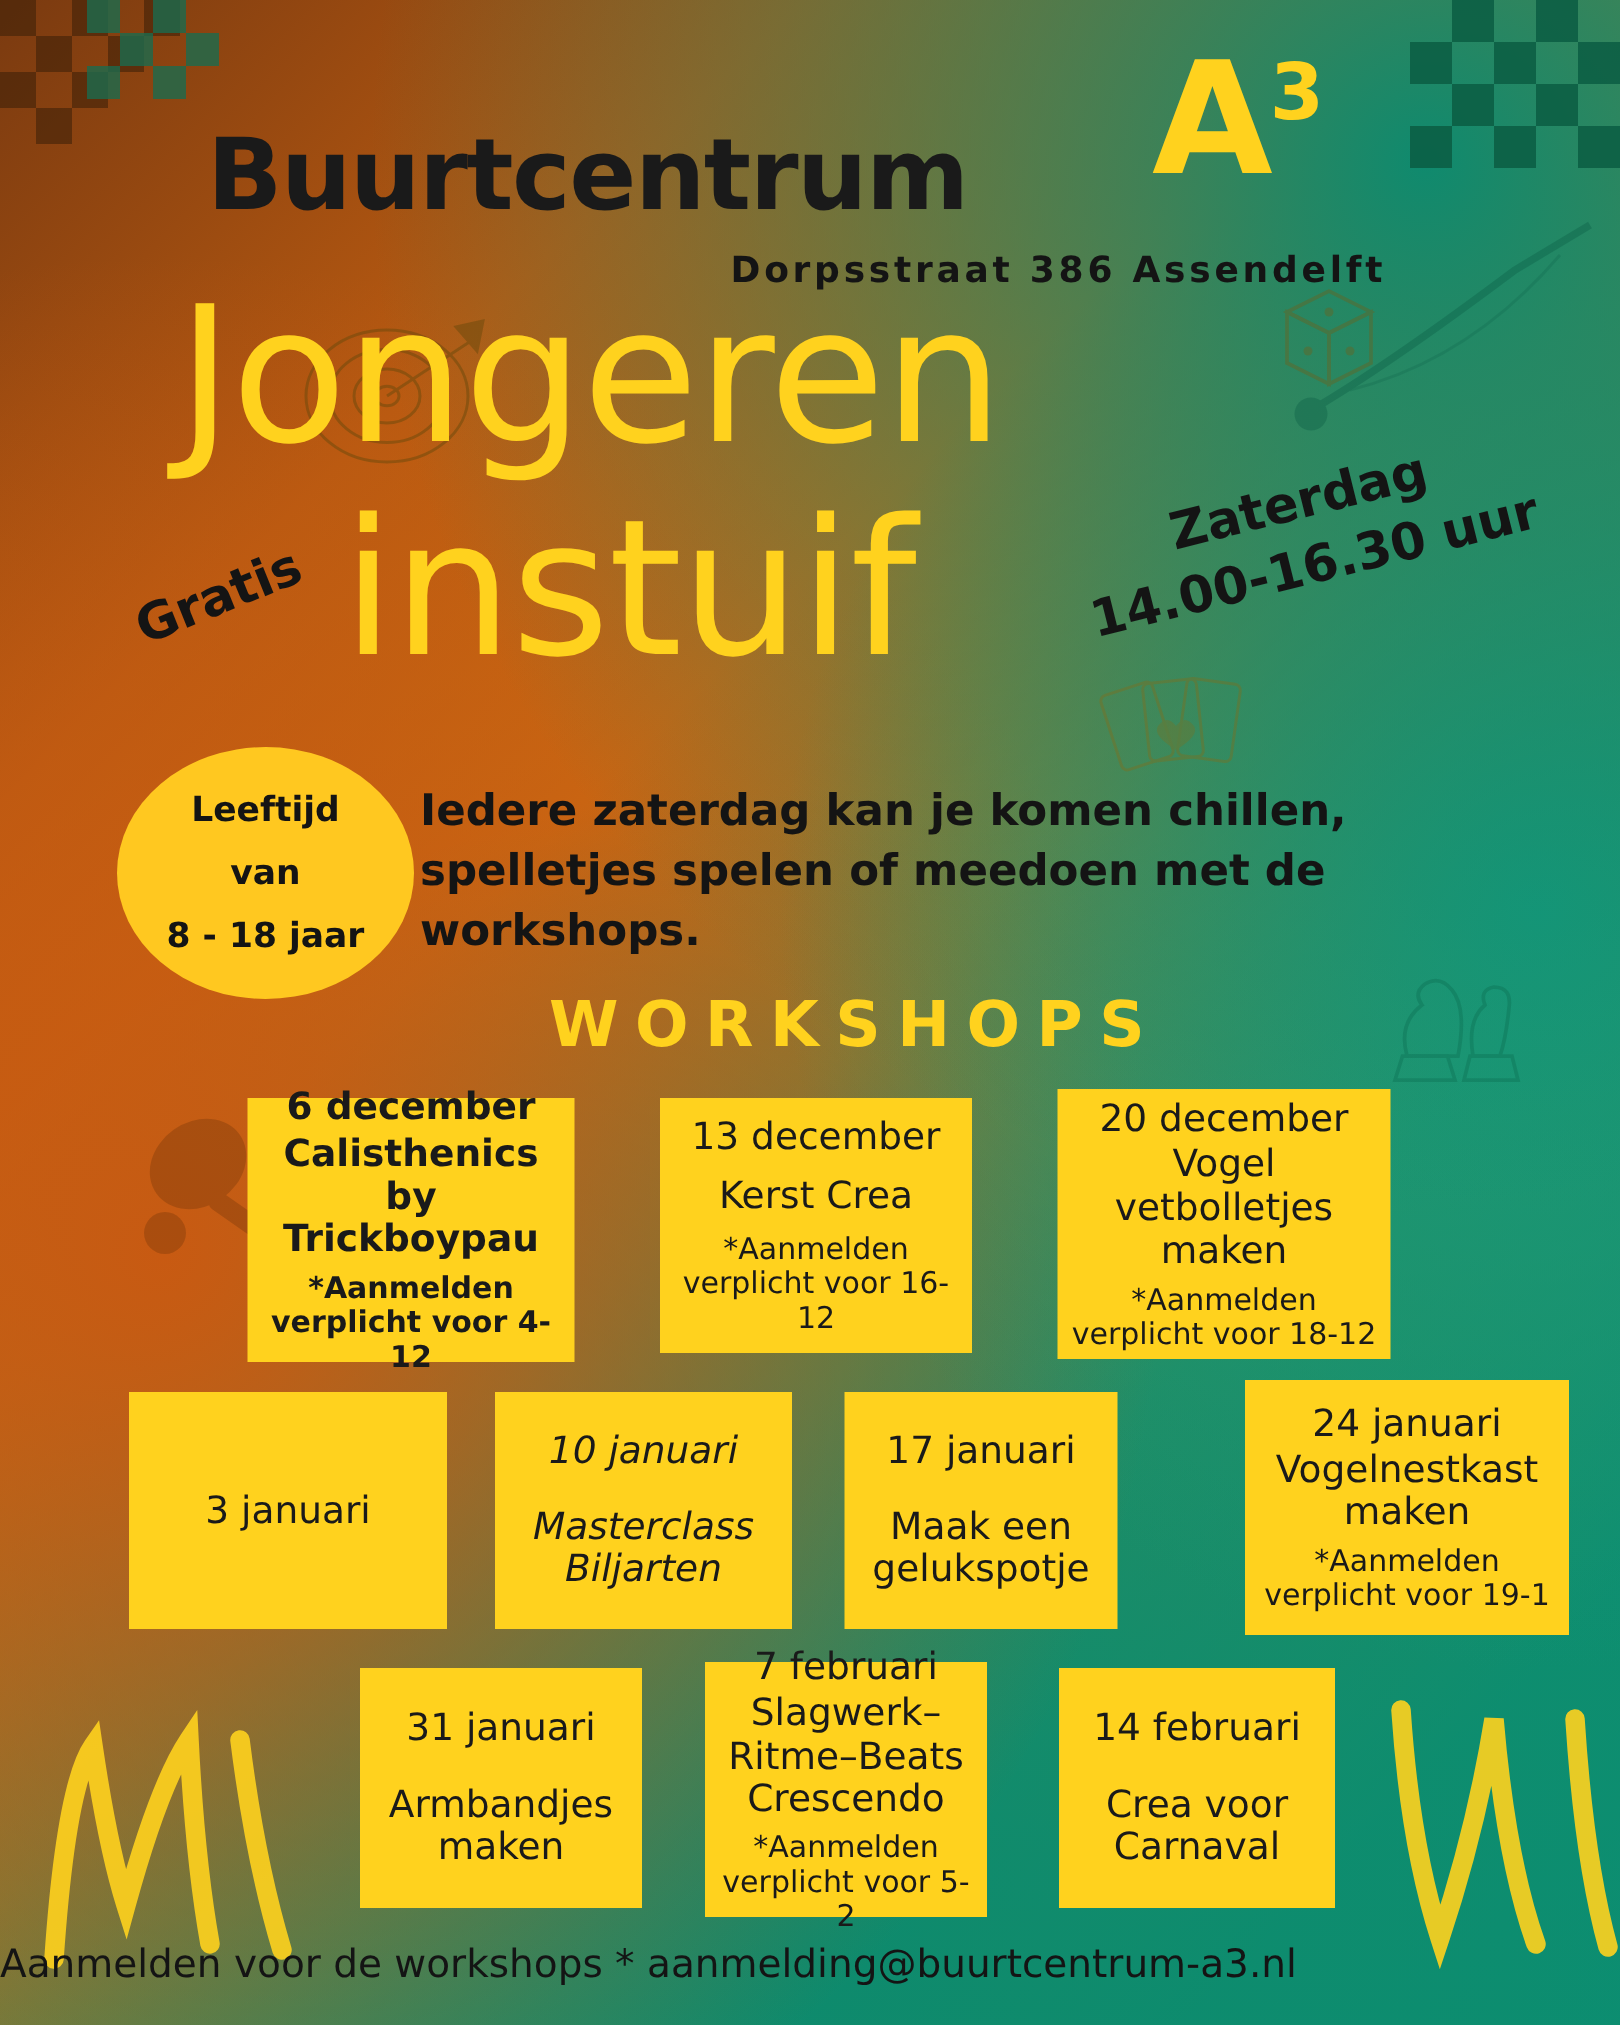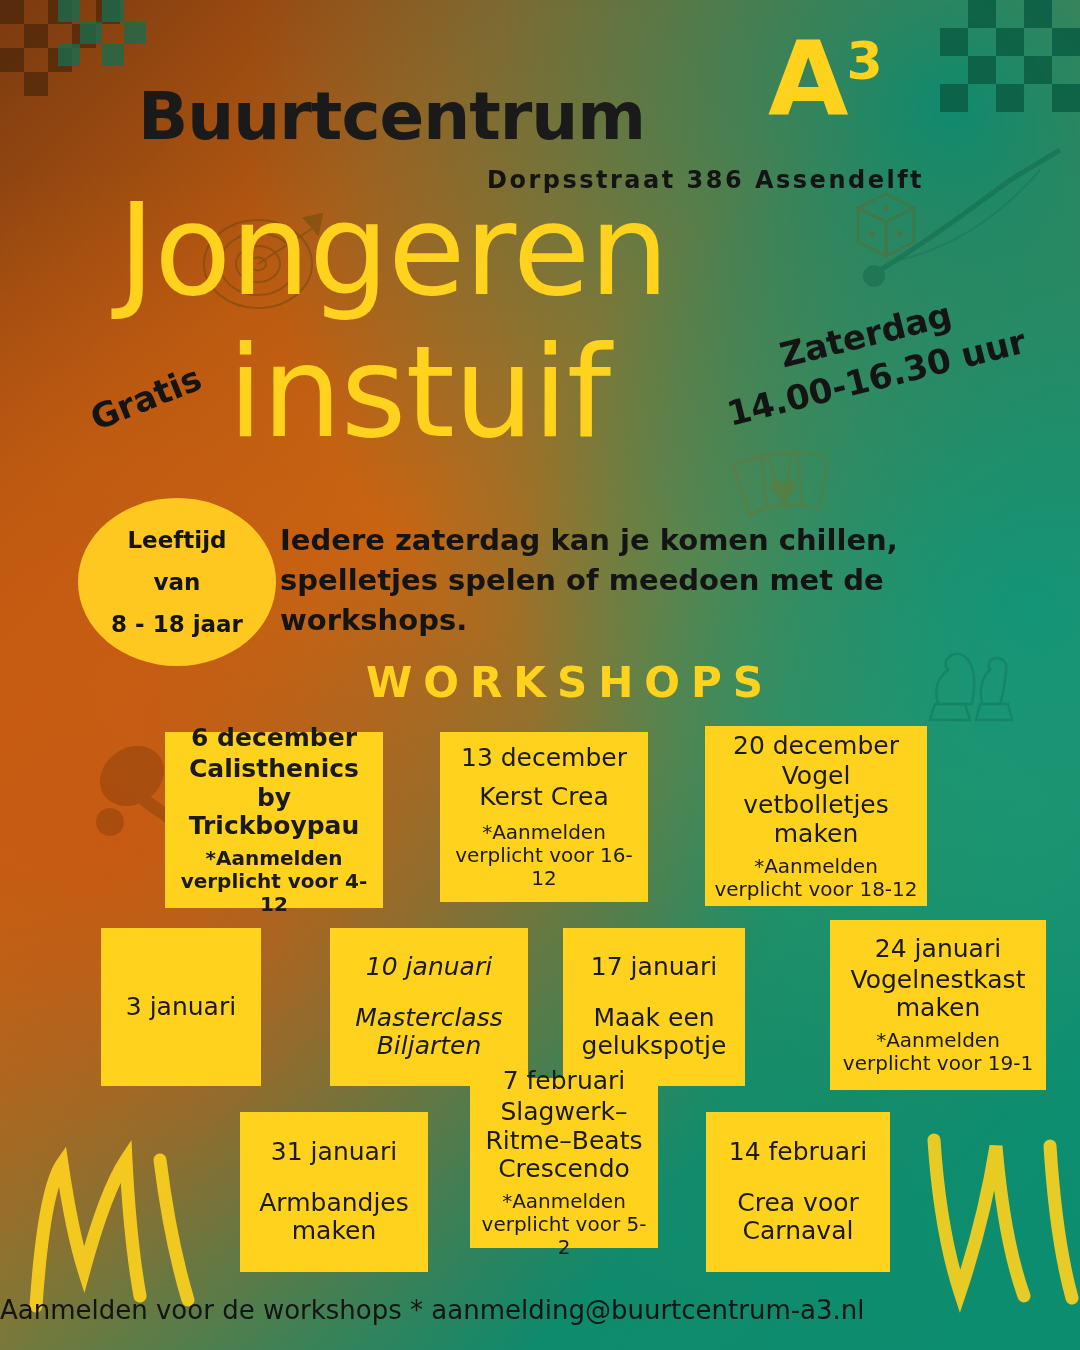--- a/index.html
+++ b/index.html
@@ -352,42 +352,42 @@
     <div class="date">13 december</div>
     <div class="name">Kerst Crea</div>
     <div class="note">*Aanmelden verplicht voor 16-12</div>
   </div>
   <div class="card compact" style="left:705px; top:726px; width:222px; height:180px;">
     <div class="date">20 december</div>
     <div class="name">Vogel vetbolletjes maken</div>
     <div class="note">*Aanmelden verplicht voor 18-12</div>
   </div>
 
-  <div class="card" style="left:101px; top:928px; width:160px; height:158px;">
+  <div class="card" style="left:86px; top:928px; width:212px; height:158px;">
     <div class="date">3 januari</div>
   </div>
   <div class="card" style="left:330px; top:928px; width:198px; height:158px;font-style:italic;">
     <div class="date">10 januari</div>
     <div class="name" style="margin-top:22px;">Masterclass Biljarten</div>
   </div>
   <div class="card" style="left:563px; top:928px; width:182px; height:158px;">
     <div class="date">17 januari</div>
     <div class="name" style="margin-top:22px;">Maak een gelukspotje</div>
   </div>
   <div class="card compact" style="left:789px; top:920px; width:216px; height:170px;margin-left:41px;">
     <div class="date">24 januari</div>
     <div class="name">Vogelnestkast maken</div>
     <div class="note">*Aanmelden verplicht voor 19-1</div>
   </div>
 
   <div class="card" style="left:240px; top:1112px; width:188px; height:160px;">
     <div class="date">31 januari</div>
     <div class="name" style="margin-top:22px;">Armbandjes maken</div>
   </div>
-  <div class="card compact" style="left:470px; top:1078px; width:188px; height:170px;">
+  <div class="card compact" style="left:470px; top:1108px; width:188px; height:170px;">
     <div class="date">7 februari</div>
     <div class="name">Slagwerk–Ritme–Beats Crescendo</div>
     <div class="note">*Aanmelden verplicht voor 5-2</div>
   </div>
   <div class="card" style="left:706px; top:1112px; width:184px; height:160px;">
     <div class="date">14 februari</div>
     <div class="name" style="margin-top:22px;">Crea voor Carnaval</div>
   </div>
 
   <div class="footer">Aanmelden voor de workshops *  aanmelding@buurtcentrum-a3.nl</div>

